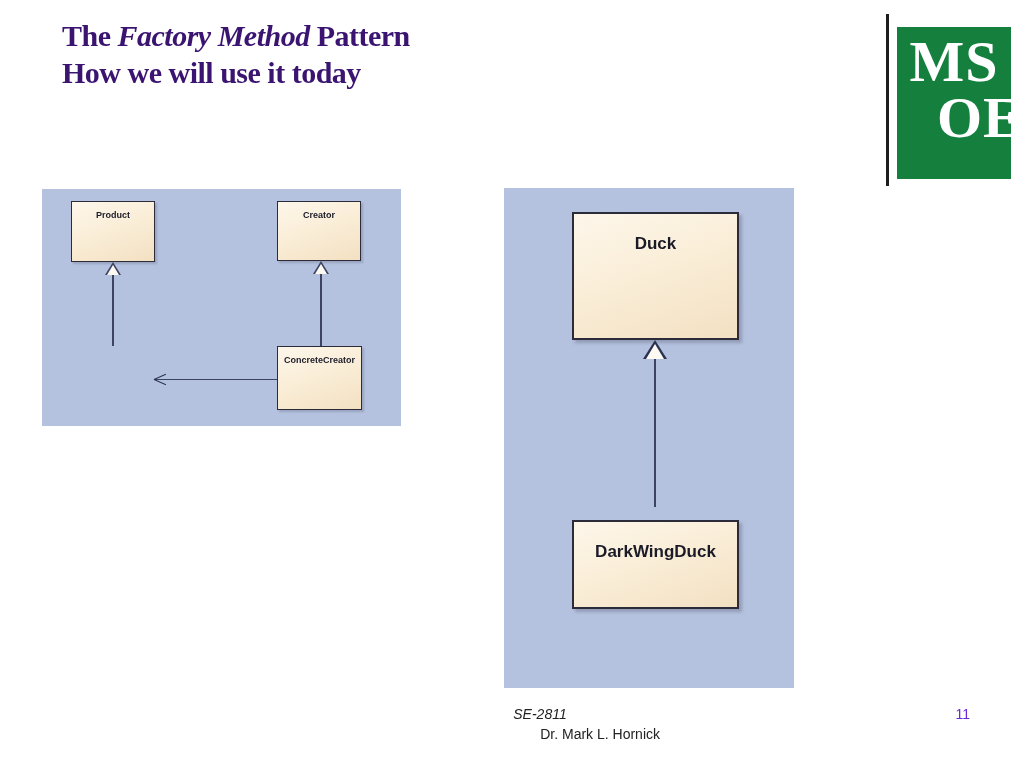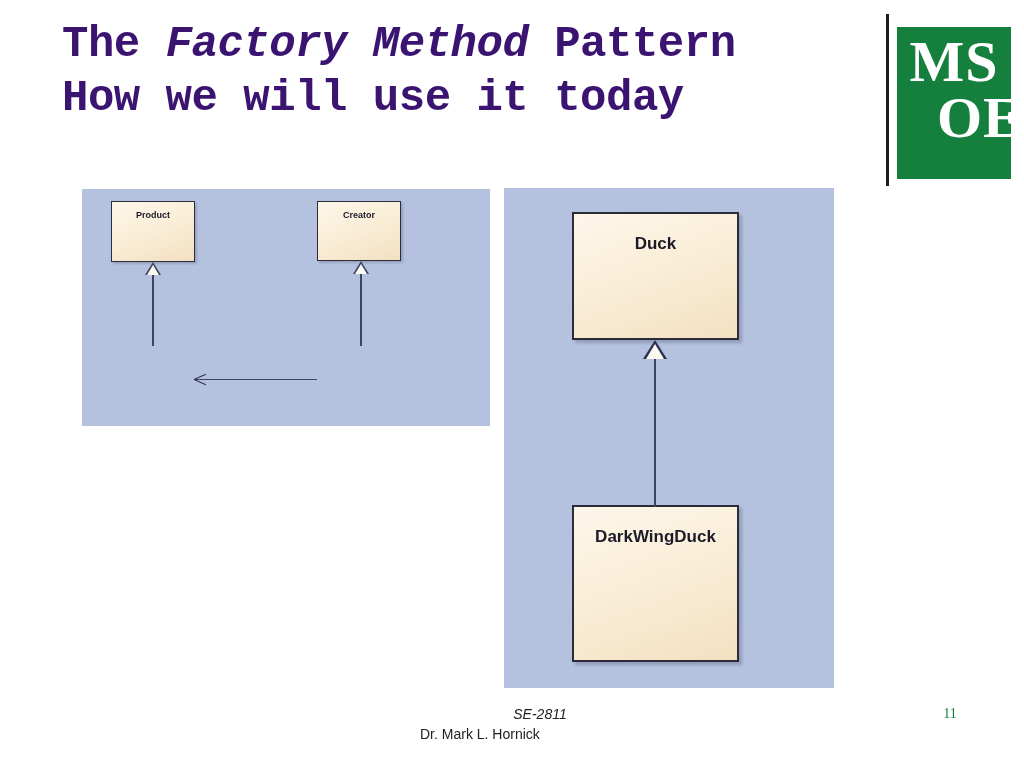--- a/index.html
+++ b/index.html
@@ -15,23 +15,23 @@
     font-family: "Liberation Sans", sans-serif;
   }
 
   
   #slide-title {
     position: absolute;
     left: 62px;
     top: 18px;
     width: 790px;
     color: #3a1470;
-    font-family: Liberation Mono, monospace;
+    font-family: Liberation Serif, serif;
     font-weight: bold;
-    font-size: 44px;
+    font-size: 30px;
     line-height: 1.22;
     letter-spacing: -0.5px;
   }
   #slide-title .ital {
     font-style: italic;
   }
   .title-line2 {
     display: block;
   }
 
@@ -82,30 +82,28 @@
   }
 
   
   .diagram-panel {
     position: absolute;
     background: #b4c2e0;
   }
   #panel-pattern {
     left: 42px;
     top: 189px;
-    width: 408px;
+    width: 359px;
     height: 237px;
-    margin-left: 40px;
   }
   #panel-duck {
     left: 504px;
     top: 188px;
     width: 290px;
     height: 500px;
-    padding-left: 40px;
   }
 
   
   .uml-box {
     position: absolute;
     border: 1px solid #2b2b3a;
     background: linear-gradient(160deg, #fdf6ea 0%, #faeed8 45%, #f3e0c2 100%);
     box-shadow: 2px 2px 2px rgba(70,70,90,0.25);
     box-sizing: border-box;
   }
@@ -132,21 +130,21 @@
   }
 
   
   #box-product        { left: 29px; top: 12px;  width: 84px;  height: 61px; }
   #box-creator        { left: 235px; top: 12px; width: 84px;  height: 60px; }
   #box-concreteproduct{ left: 28px; top: 157px; width: 85px;  height: 64px; }
   #box-concretecreator{ left: 235px; top: 157px; width: 85px;  height: 64px; }
 
   
   #box-duck           { left: 68px; top: 24px;  width: 167px; height: 128px; }
-  #box-darkwingduck   { left: 68px; top: 317px; width: 167px; height: 157px; }
+  #box-darkwingduck   { left: 68px; top: 332px; width: 167px; height: 89px; }
 
   
   .conn-line {
     position: absolute;
     background: #3d4461;
   }
   .tri-hollow {
     position: absolute;
     width: 0;
     height: 0;
@@ -220,34 +218,34 @@
     font-family: "Liberation Sans", sans-serif;
     font-size: 14px;
     line-height: 20px;
     font-style: italic;
   }
   #footer-author {
     position: absolute;
     left: 420px;
     top: 724px;
     width: 240px;
-    text-align: left;
+    text-align: right;
     color: #222222;
     font-family: "Liberation Sans", sans-serif;
     font-size: 14px;
     line-height: 20px;
   }
   #footer-pagenum {
     position: absolute;
     left: 930px;
     top: 704px;
     width: 40px;
-    text-align: center;
-    color: #15803d;
-    font-family: Liberation Serif, serif;
+    text-align: right;
+    color: #6d28d9;
+    font-family: Liberation Sans, sans-serif;
     font-size: 14px;
     line-height: 20px;
   }
 </style>
 </head>
 <body>
 
 <div id="slide-title">
   <span>The </span><span class="ital">Factory Method</span><span> Pattern</span>
   <span class="title-line2">How we will use it today</span>
@@ -265,20 +263,23 @@
 
   <div class="uml-box small-box" id="box-product">
     <div class="uml-label">Product</div>
   </div>
 
   <div class="uml-box small-box" id="box-creator">
     <div class="uml-label">Creator</div>
   </div>
 
 
+  <div class="uml-box small-box" id="box-concretecreator">
+    <div class="uml-label">ConcreteCreator</div>
+  </div>
 
   <div class="conn-line" id="gen-product-line"></div>
   <div class="tri-hollow tri-outer" id="gen-product-t-out"></div>
   <div class="tri-hollow tri-inner" id="gen-product-t-in"></div>
 
   <div class="conn-line" id="gen-creator-line"></div>
   <div class="tri-hollow tri-outer" id="gen-creator-t-out"></div>
   <div class="tri-hollow tri-inner" id="gen-creator-t-in"></div>
 
   <div class="conn-line" id="dep-line"></div>

